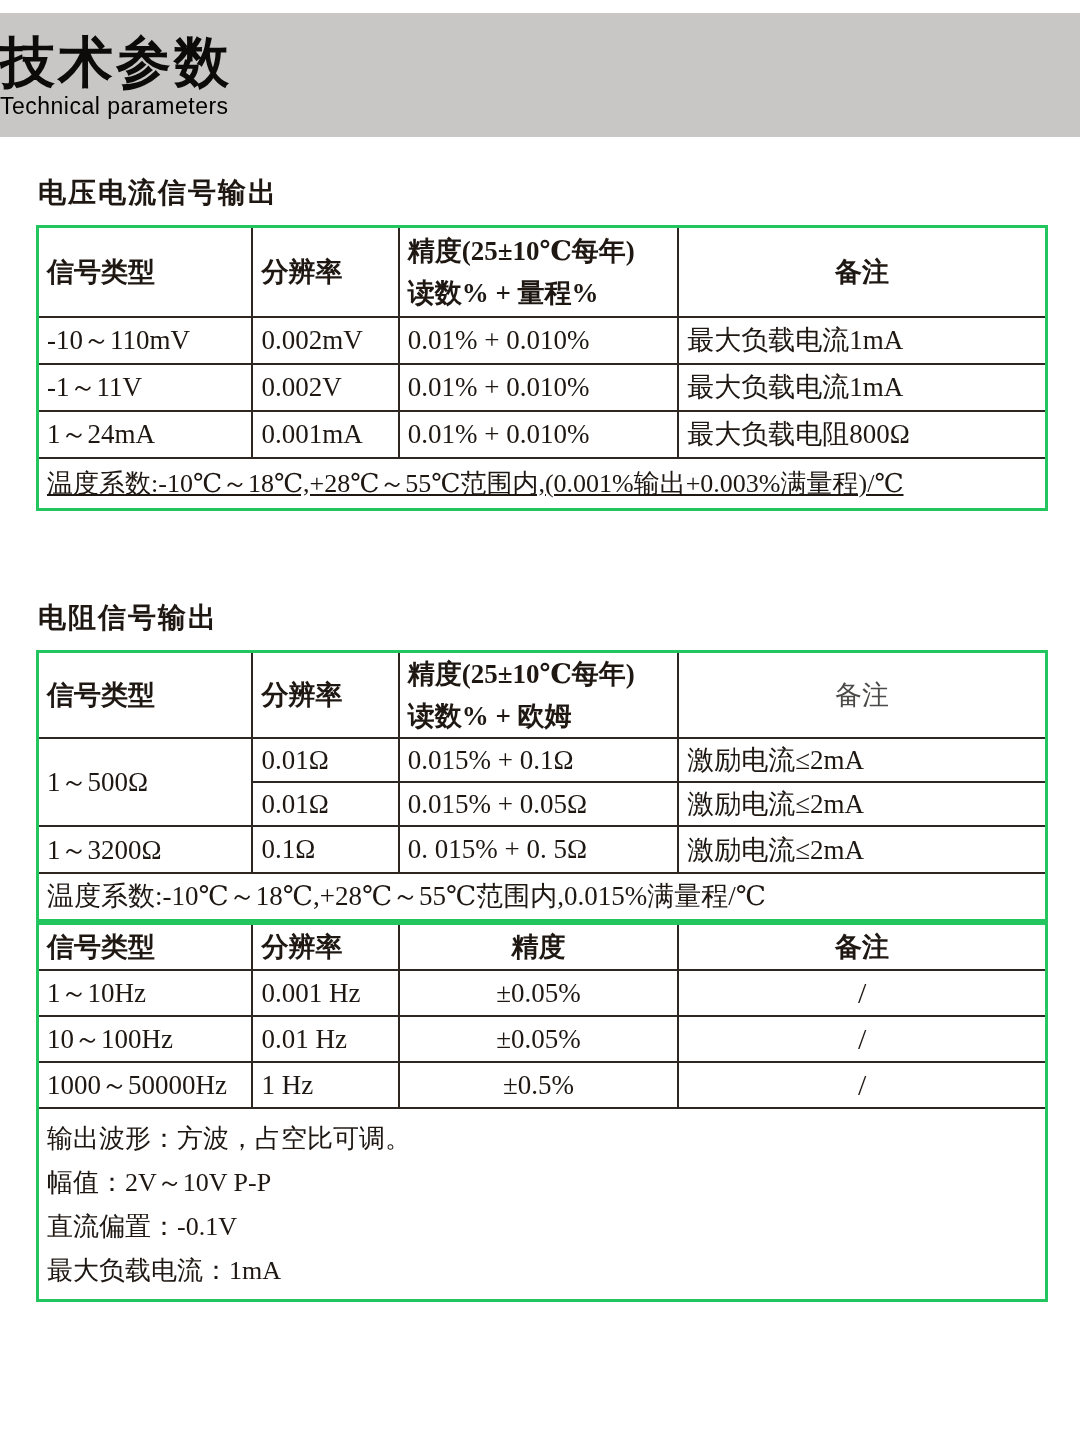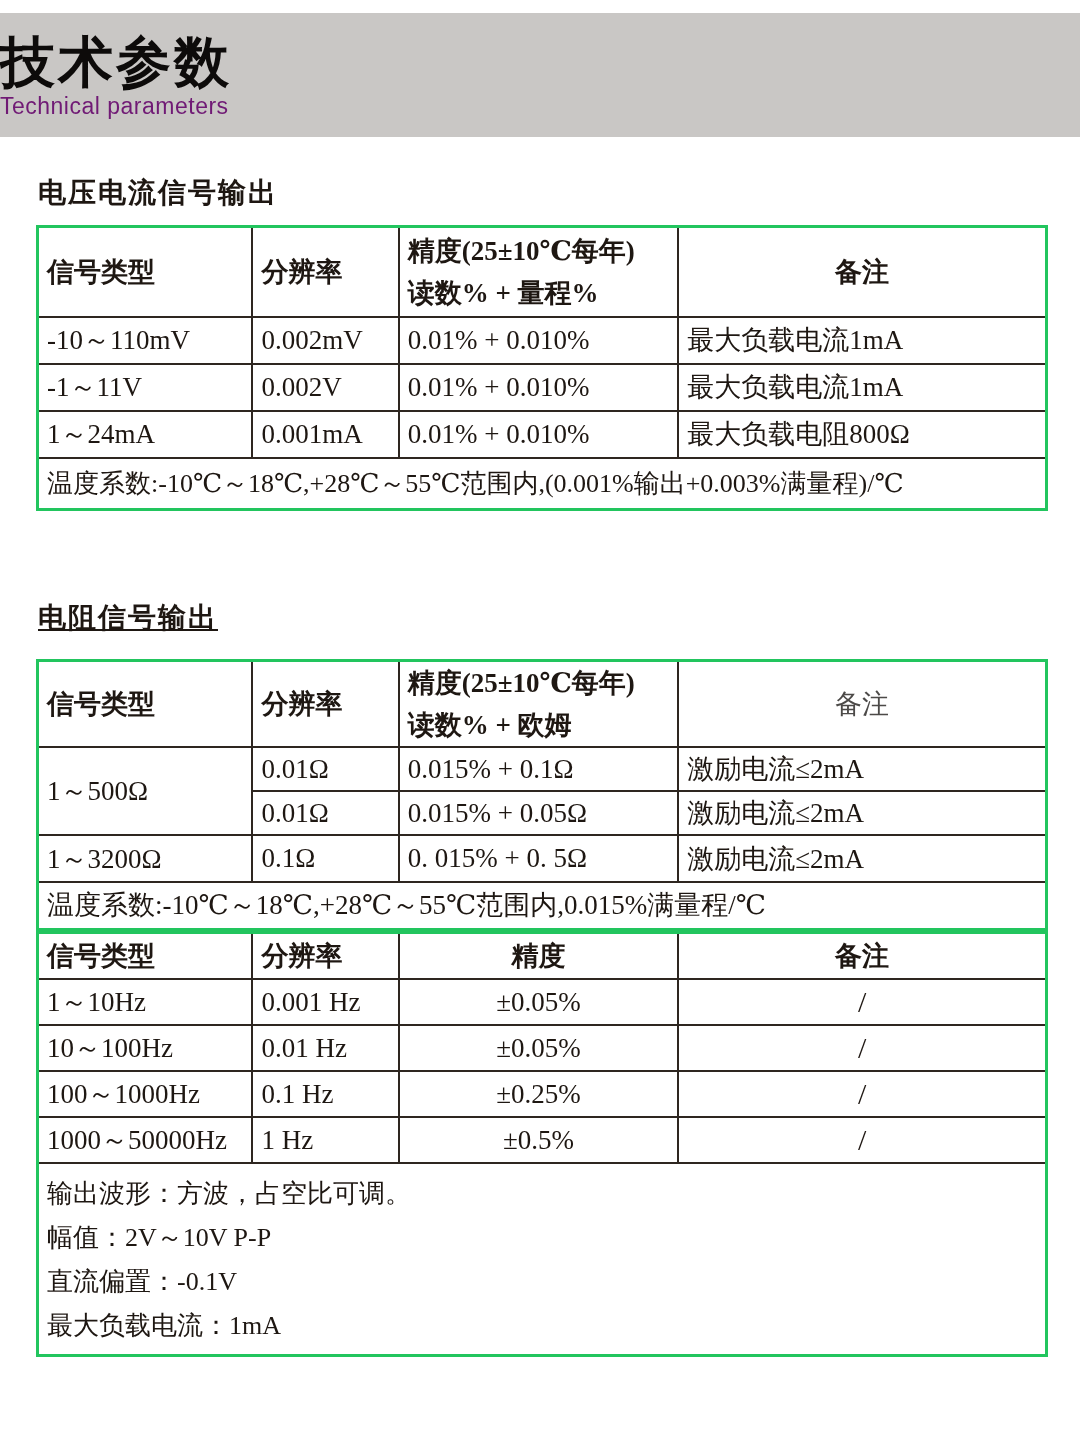--- a/index.html
+++ b/index.html
@@ -23,36 +23,36 @@
     font-weight:900;
     font-size:55px;
     line-height:62px;
     letter-spacing:3px;
     color:#0d0b0a;
   }
   .band .subtitle{
     font-family:"Liberation Sans","DejaVu Sans",sans-serif;
     font-size:23px;
     line-height:26px;
-    color:#701a75;
+    color:#000000;
     letter-spacing:0.5px;
   }
   .content{
     width:1012px;
     margin-left:36px;
   }
   .section-title{
     font-size:28px;
     font-weight:bold;
     line-height:38px;
     letter-spacing:2px;
     padding-left:2px;
   }
   .st1{margin:37px 0 13px 0;}
-  .st2{margin:88px 0 22px 0;text-decoration:underline;}
+  .st2{margin:88px 0 13px 0;}
   .st3{margin:50px 0 12px 0;}
   table{
     width:100%;
     border-collapse:collapse;
     table-layout:fixed;
     border:3px solid #22c55e;
   }
   col.c1{width:21.3%;}
   col.c2{width:14.5%;}
   col.c3{width:27.7%;}
@@ -66,21 +66,21 @@
     overflow:hidden;
     white-space:nowrap;
   }
   th{font-weight:bold;}
   .center{text-align:center;}
   .light{font-weight:normal;color:#4c4a48;}
   .acc-line{line-height:42px;}
   
   .t1 .hdr{height:90px;}
   .t1 .row{height:47px;}
-  .t1 .ftr{height:52px;}
+  .t1 .ftr{height:52px;text-decoration:underline;}
   .t1 .ftr td{font-size:26px;letter-spacing:0;}
   
   .t2 .hdr{height:86px;}
   .t2 .subrow{height:44px;}
   .t2 .row{height:47px;}
   .t2 .ftr{height:47px;}
   .t2 .sub-div{border-top:2px solid #9b9896;}
   
   .t3 .hdr{height:47px;}
   .t3 .row{height:46px;}
@@ -201,26 +201,20 @@
       <td class="center">±0.05%</td>
       <td class="center slash">/</td>
     </tr>
     <tr class="row">
       <td>10～100Hz</td>
       <td>0.01 Hz</td>
       <td class="center">±0.05%</td>
       <td class="center slash">/</td>
     </tr>
     <tr class="row">
-      <td>100～1000Hz</td>
-      <td>0.1 Hz</td>
-      <td class="center">±0.25%</td>
-      <td class="center slash">/</td>
-    </tr>
-    <tr class="row">
       <td>1000～50000Hz</td>
       <td>1 Hz</td>
       <td class="center">±0.5%</td>
       <td class="center slash">/</td>
     </tr>
     <tr class="ftr">
       <td colspan="4">
         <div class="fline">输出波形：方波，占空比可调。</div>
         <div class="fline">幅值：2V～10V P-P</div>
         <div class="fline">直流偏置：-0.1V</div>

